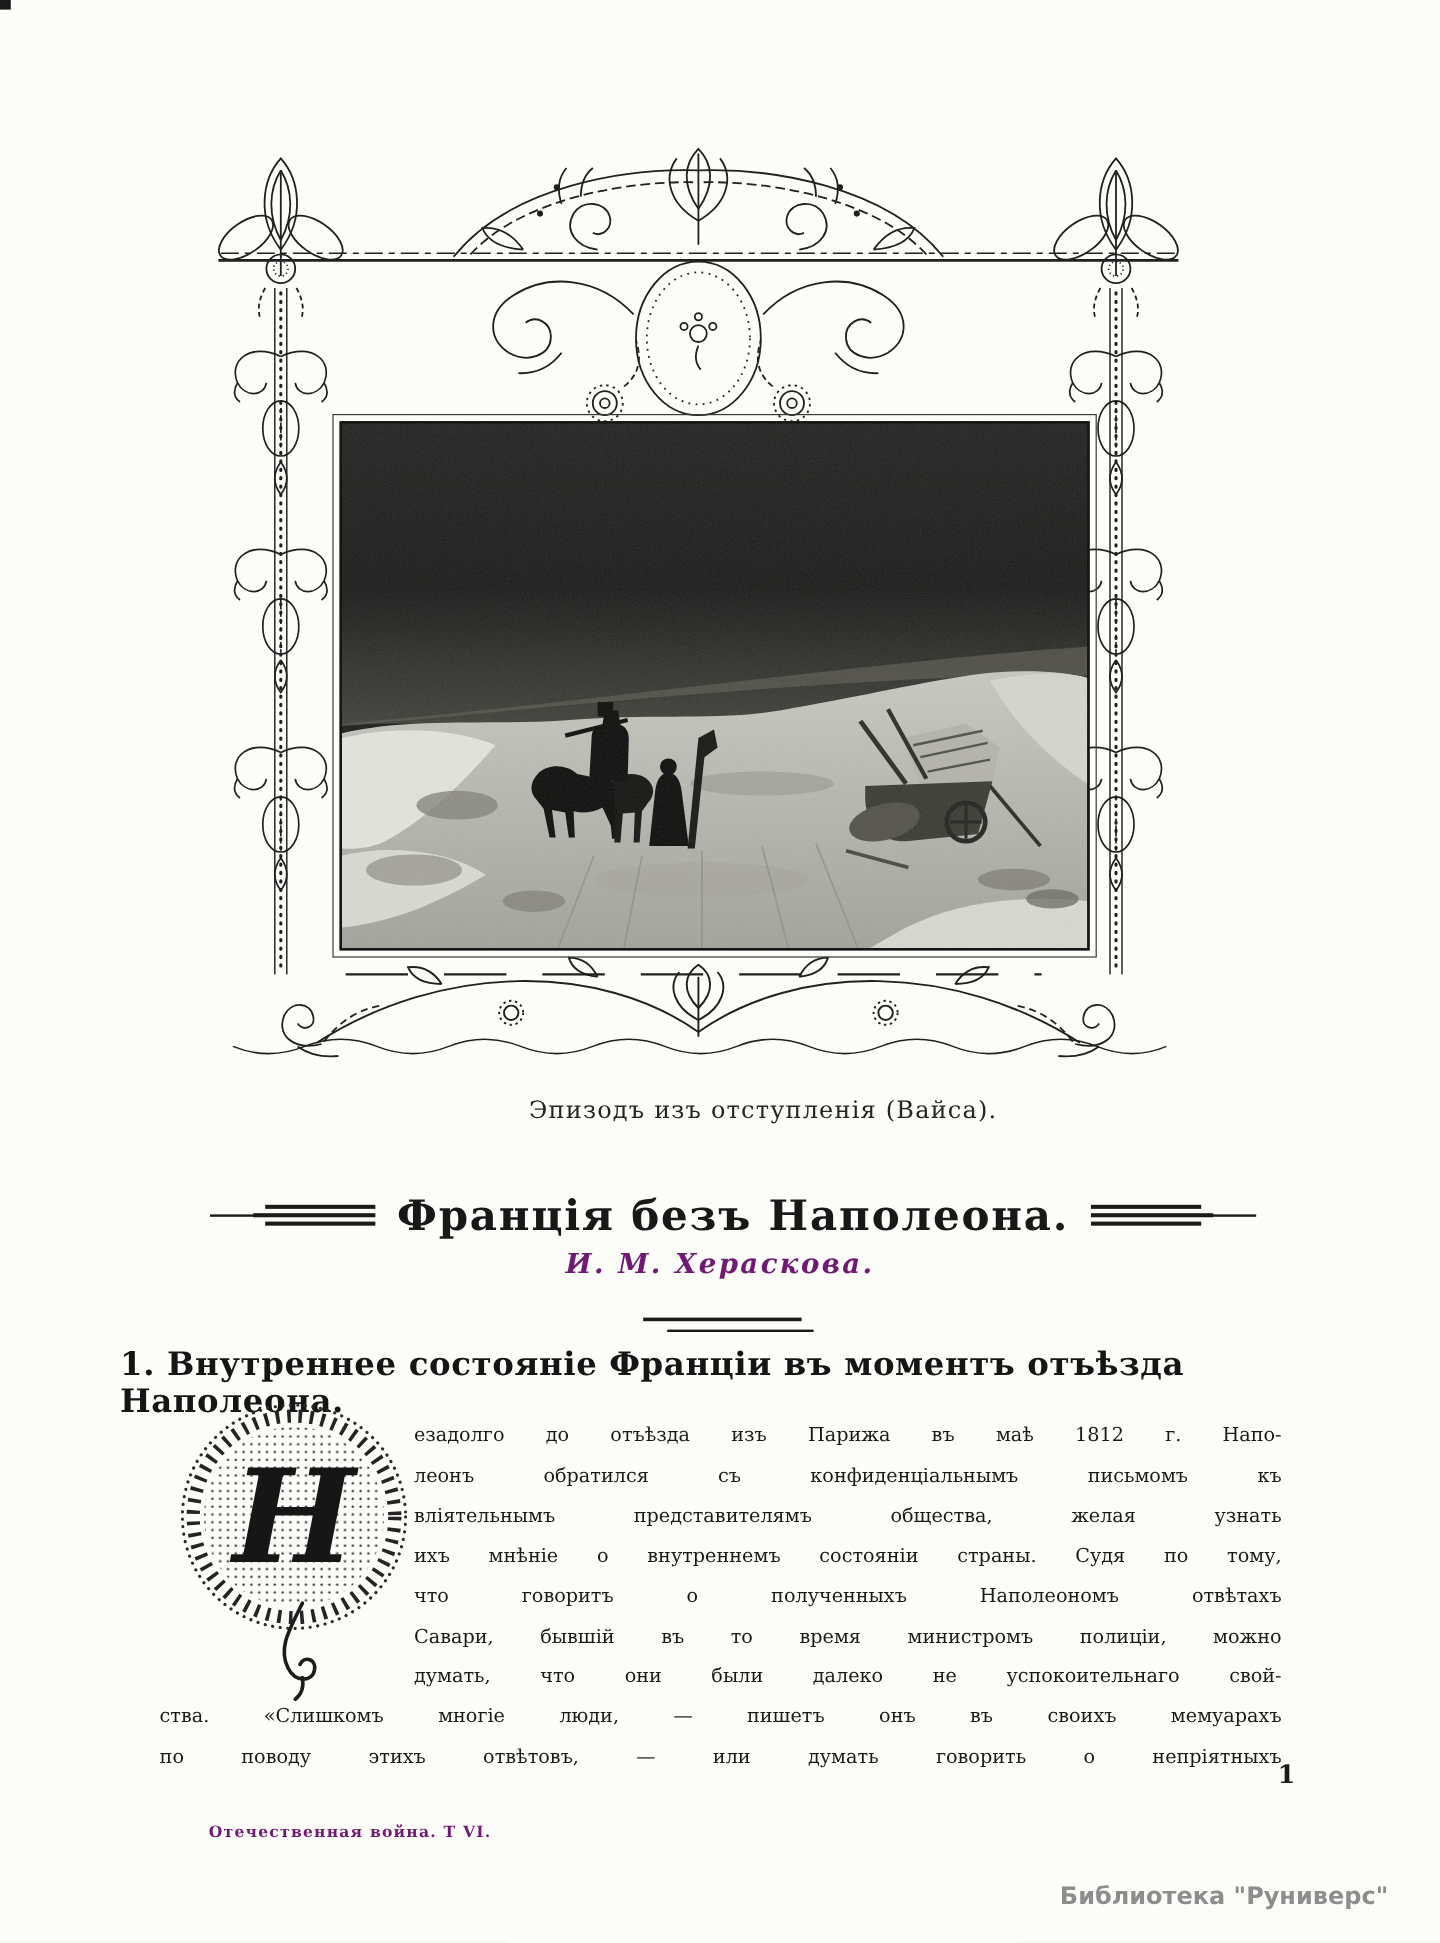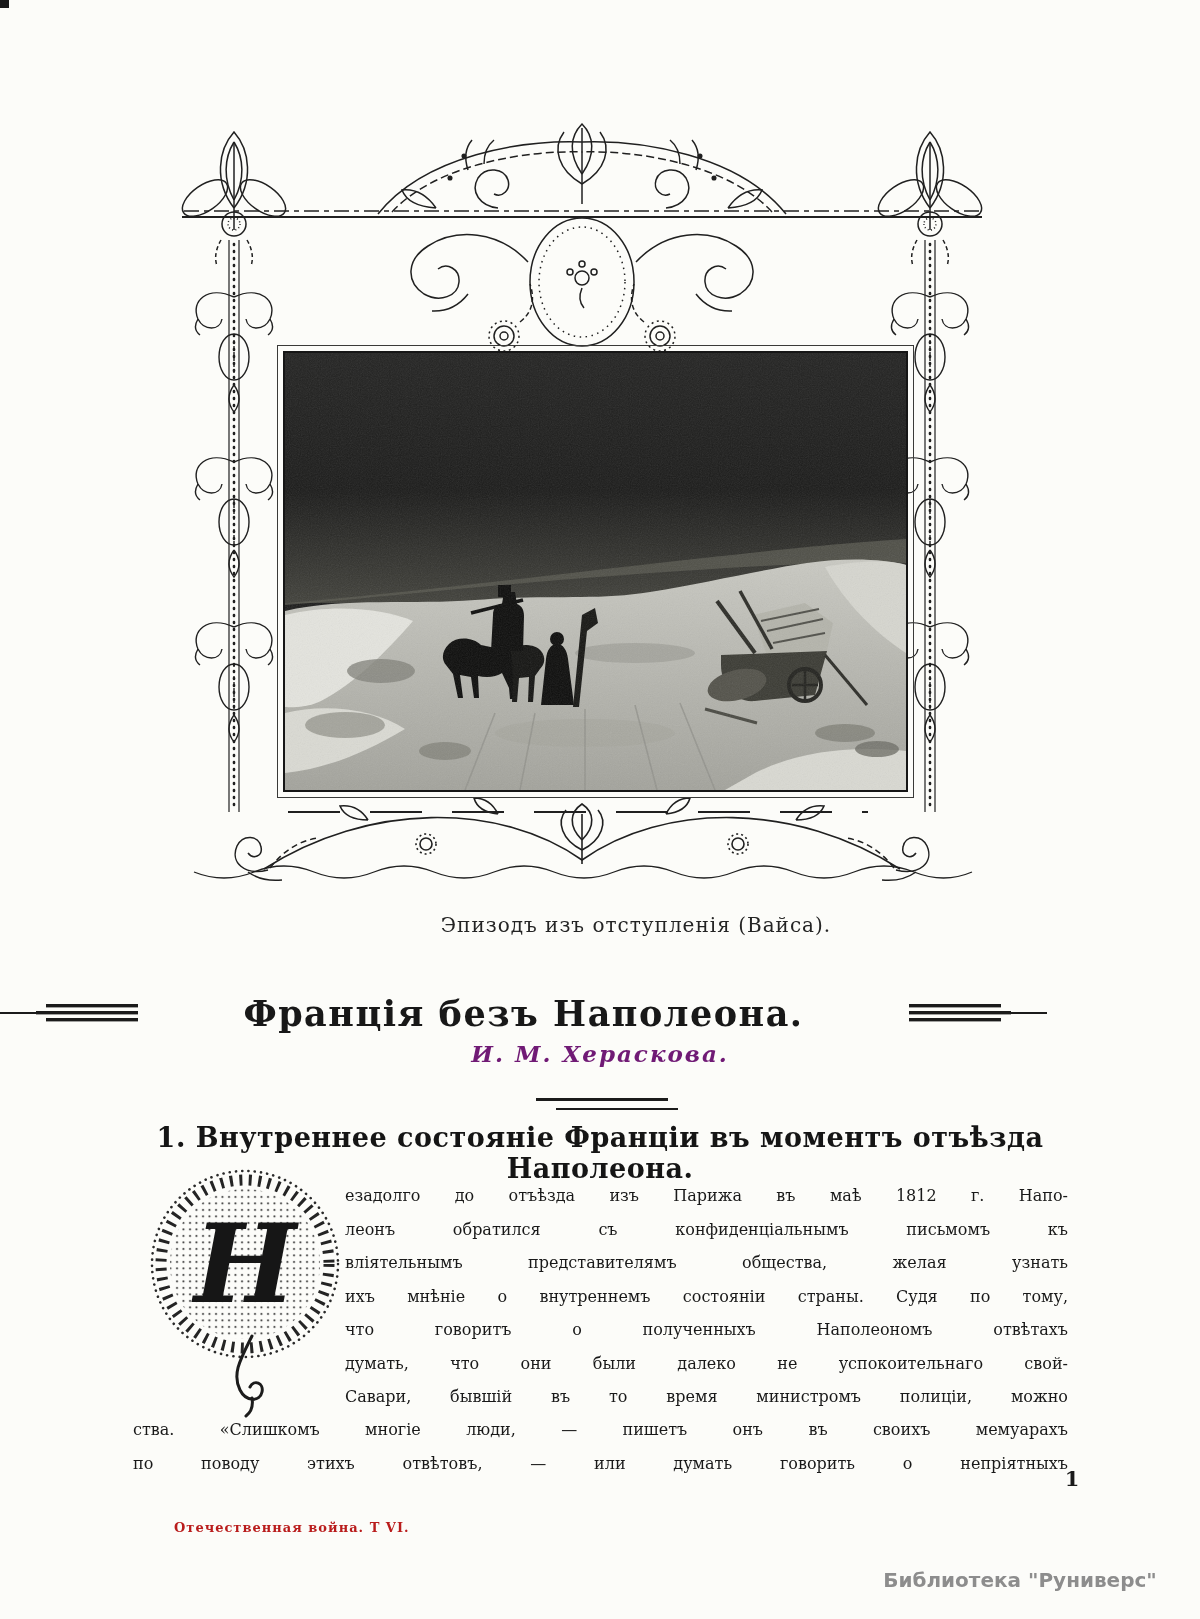--- a/index.html
+++ b/index.html
@@ -17,45 +17,45 @@
     border:2px solid #161616;outline:1px solid #3a3a38;outline-offset:5px;
     background:#1d1d1c;
   }
   .plate svg{display:block;width:100%;height:100%;}
   .caption{
     position:absolute;left:0;top:913px;width:1200px;text-align:center;
     font-size:20px;letter-spacing:1px;color:#242424;margin-left:36px;
   }
   .title-row{
     position:absolute;left:0;top:990px;width:1047px;height:46px;
-    display:flex;align-items:center;justify-content:space-between;gap:18px;
+    display:flex;align-items:center;justify-content:flex-end;gap:18px;
   }
   .title-text{font-size:35px;font-weight:600;letter-spacing:1.5px;color:#181818;white-space:nowrap;}
   .author{
     position:absolute;left:0;top:1040px;width:1200px;text-align:center;
     font-size:23px;font-weight:bold;font-style:italic;letter-spacing:2px;color:#701a75;
   }
   .author-divider{position:absolute;left:0;top:1096px;width:1200px;height:22px;}
   .author-divider .l1{position:absolute;left:536px;top:2px;width:132px;height:3px;background:#1b1b1b;}
   .author-divider .l2{position:absolute;left:556px;top:12px;width:122px;height:2px;background:#1b1b1b;}
   .section-heading{
-    position:absolute;left:100px;top:1122px;width:1000px;text-align:center;
+    position:absolute;left:100px;top:1122px;width:1000px;
     font-size:27px;font-weight:bold;letter-spacing:0.5px;line-height:31px;color:#151515;
   }
   .dropcap-wrap{position:absolute;left:148px;top:1168px;width:196px;height:250px;}
   .body-block-1{position:absolute;left:345px;top:1179px;width:723px;}
   .body-block-2{position:absolute;left:133px;top:1413px;width:935px;}
   .jline{
     font-size:16px;line-height:33.5px;height:33.5px;white-space:nowrap;
     text-align:justify;text-align-last:justify;color:#191919;
   }
   .page-number{position:absolute;left:1052px;top:1466px;width:40px;text-align:center;font-size:21px;font-weight:bold;color:#1a1a1a;}
   .footer-sig{
     position:absolute;left:174px;top:1520px;font-size:13px;font-weight:bold;
-    letter-spacing:1px;color:#b91c1c;
+    letter-spacing:1px;color:#701a75;
   }
   .watermark{
     position:absolute;left:860px;top:1568px;width:320px;text-align:center;
     font-family:"DejaVu Sans", sans-serif;font-size:20px;font-weight:bold;color:#8d8d8d;
   }
 </style>
 </head>
 <body>
 
 <div class="page">
@@ -277,22 +277,22 @@
       <path d="M104,168 C92,192 84,206 92,222 C98,234 112,234 114,224 C116,215 106,211 102,219 M104,230 q2,12 -6,18" fill="none" stroke="#1c1c1c" stroke-width="3" stroke-linecap="round"></path>
     </svg>
   </div>
 
   <div class="body-block-1">
     <div class="jline">езадолго до отъѣзда изъ Парижа въ маѣ 1812 г. Напо-</div>
     <div class="jline">леонъ обратился съ конфиденціальнымъ письмомъ къ</div>
     <div class="jline">вліятельнымъ представителямъ общества, желая узнать</div>
     <div class="jline">ихъ мнѣніе о внутреннемъ состояніи страны. Судя по тому,</div>
     <div class="jline">что говоритъ о полученныхъ Наполеономъ отвѣтахъ</div>
+    <div class="jline">Савари, бывшій въ то время министромъ полиціи, можно</div>
     <div class="jline">думать, что они были далеко не успокоительнаго свой-</div>
-    <div class="jline">Савари, бывшій въ то время министромъ полиціи, можно</div>
   </div>
 
   <div class="body-block-2">
     <div class="jline">ства. «Слишкомъ многіе люди, — пишетъ онъ въ своихъ мемуарахъ</div>
     <div class="jline">по поводу этихъ отвѣтовъ, — или думать говорить о непріятныхъ</div>
   </div>
 
   <div class="page-number">1</div>
 
   <div class="footer-sig">Отечественная война. Т VI.</div>

